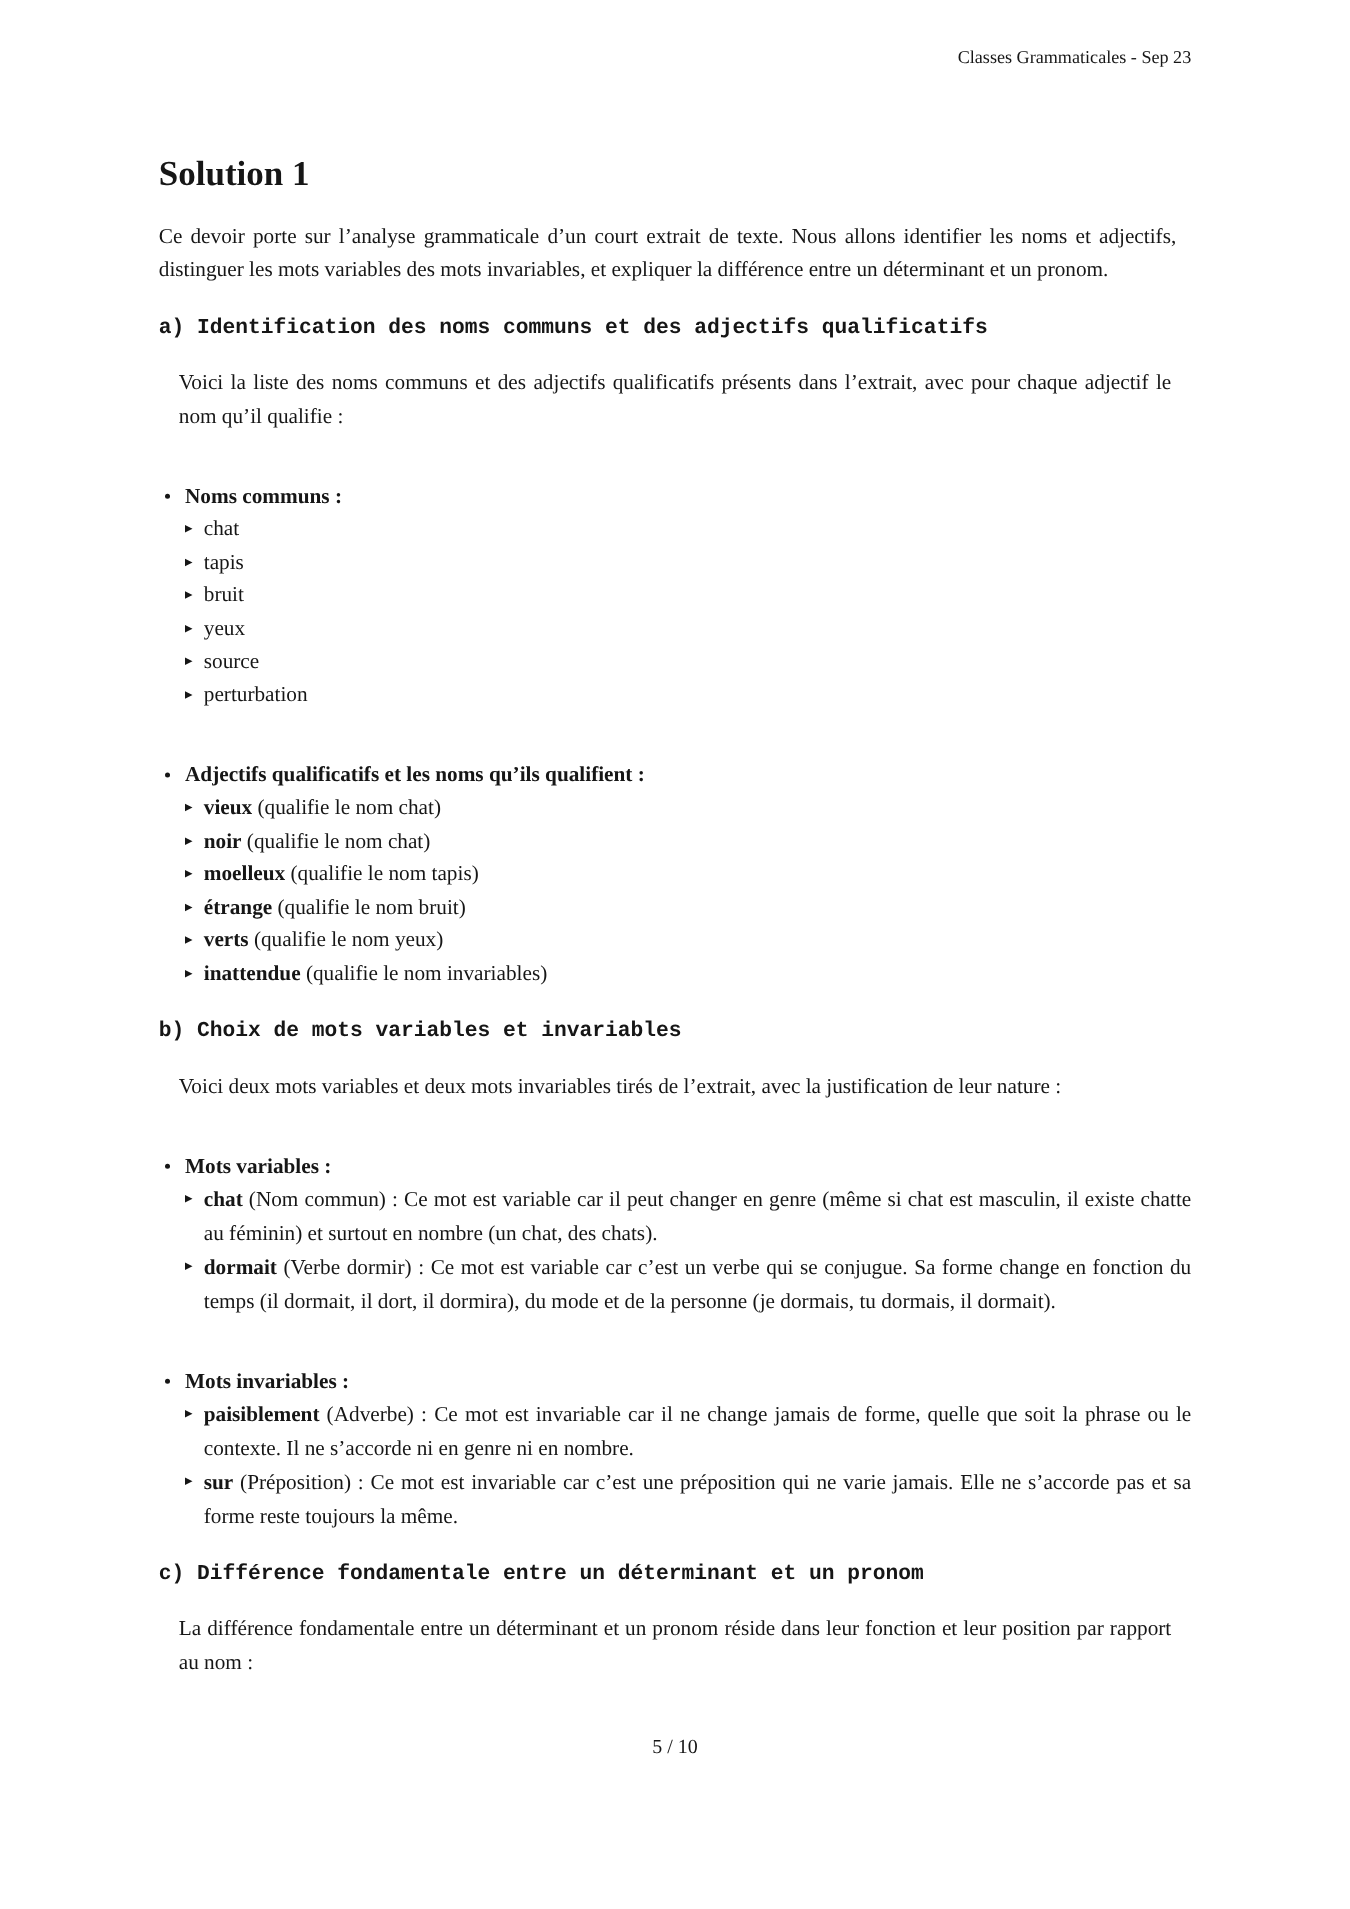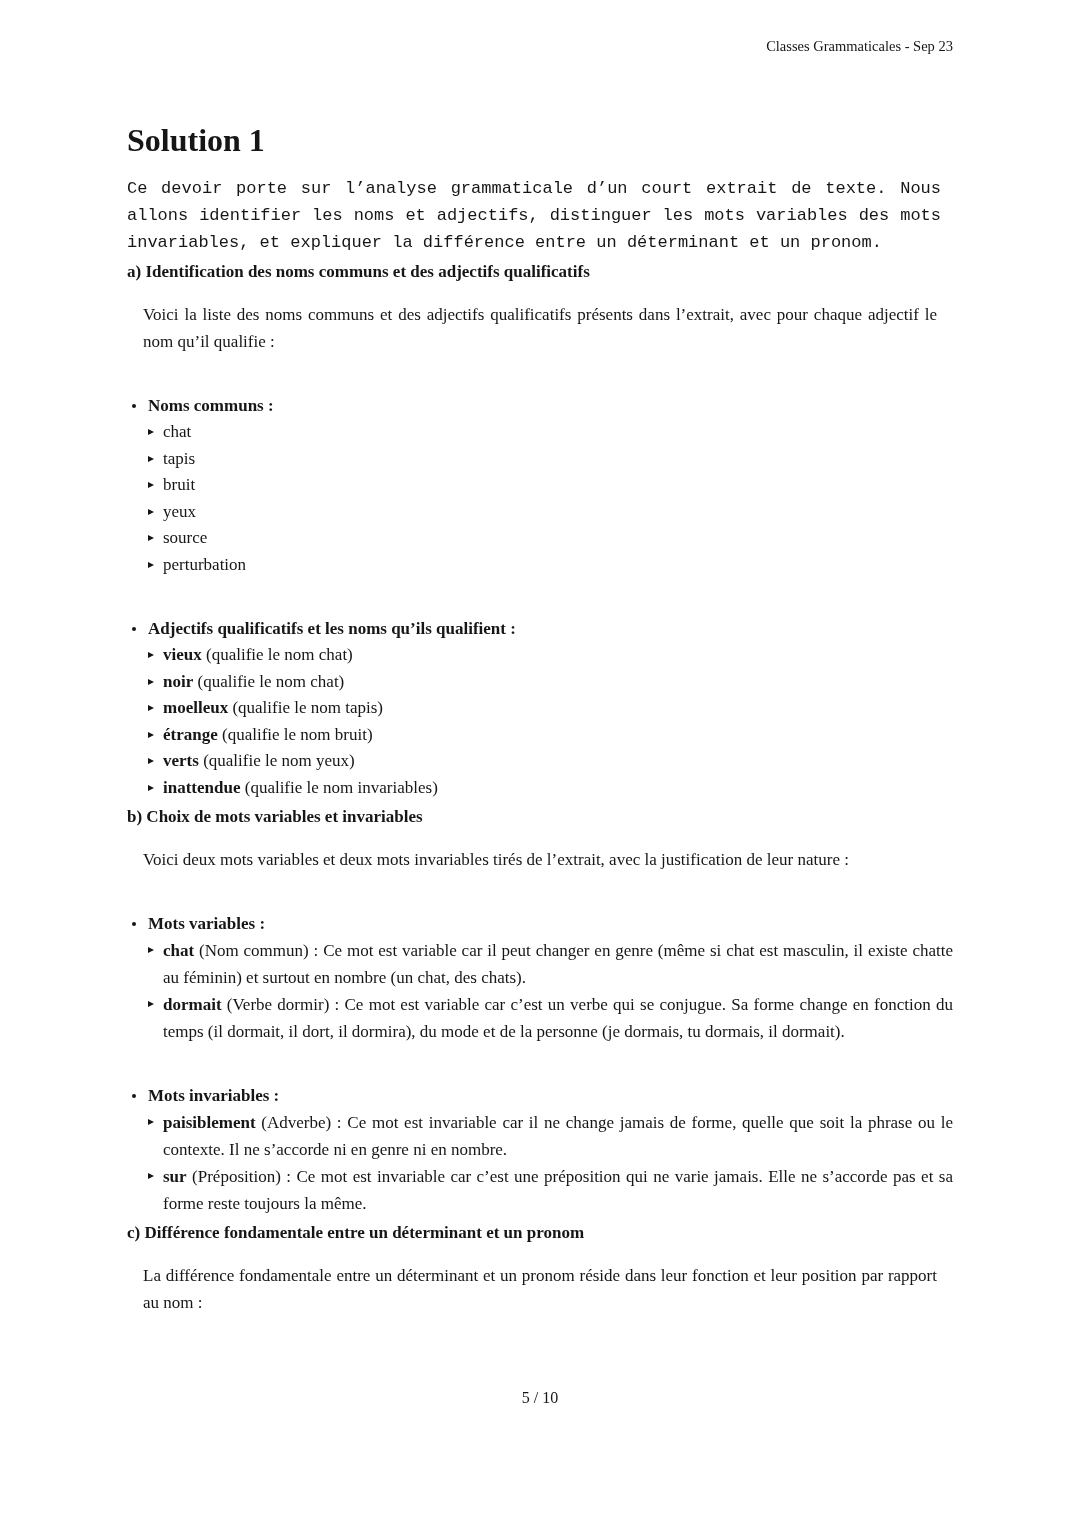--- a/index.html
+++ b/index.html
@@ -20,35 +20,35 @@
     line-height: 27px;
     overflow: hidden;
   }
   .doc-header {
     text-align: right;
     font-size: 14.5px;
     line-height: 18px;
   }
   .doc-title {
     margin: 70px 0 0 0;
-    font-size: 32px;
+    font-size: 28px;
     line-height: 30px;
     font-weight: bold;
   }
   .doc-intro {
     margin: 20px 12px 0 0;
     text-align: justify;
-    font-family: Liberation Mono, monospace;
   }
   .section {
     margin: 0;
   }
   .section-heading {
     font-weight: bold;
-    margin-top: 2px;
+    margin-top: 20px;
+    font-family: Liberation Mono, monospace;
   }
   .section-intro {
     margin: 16px;
     text-align: justify;
   }
   .group {
     margin-top: 37px;
   }
   .group-label-row {
     position: relative;

